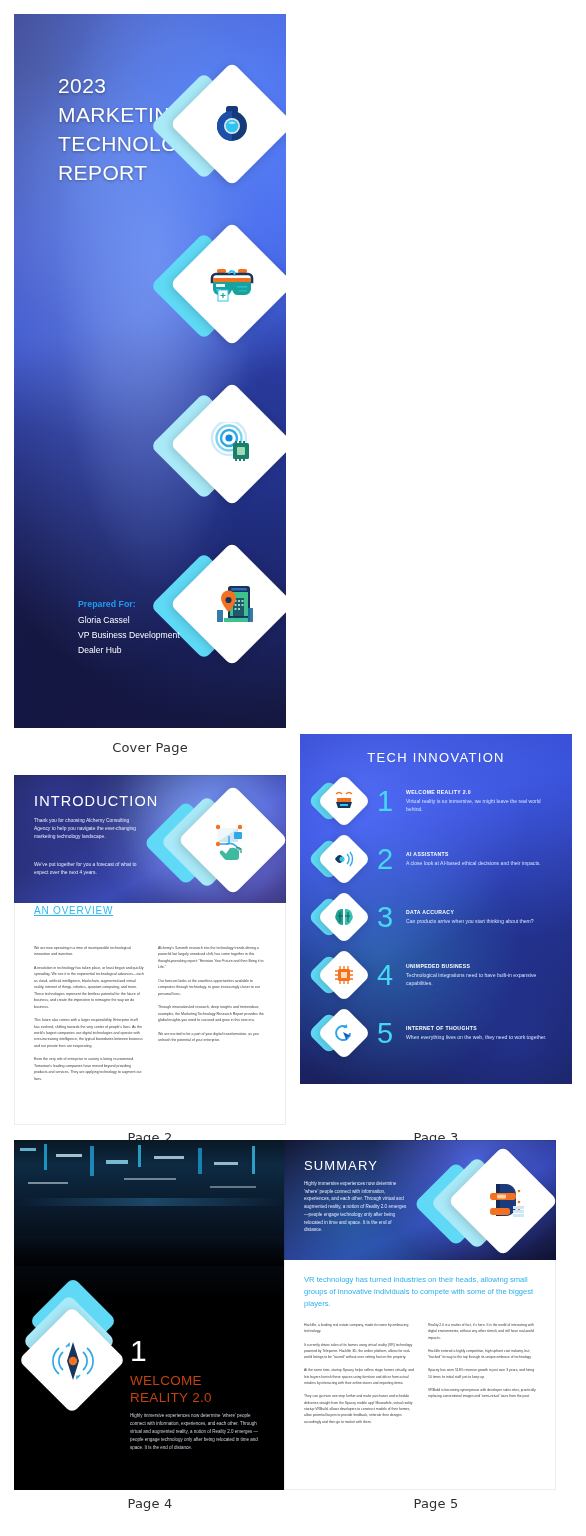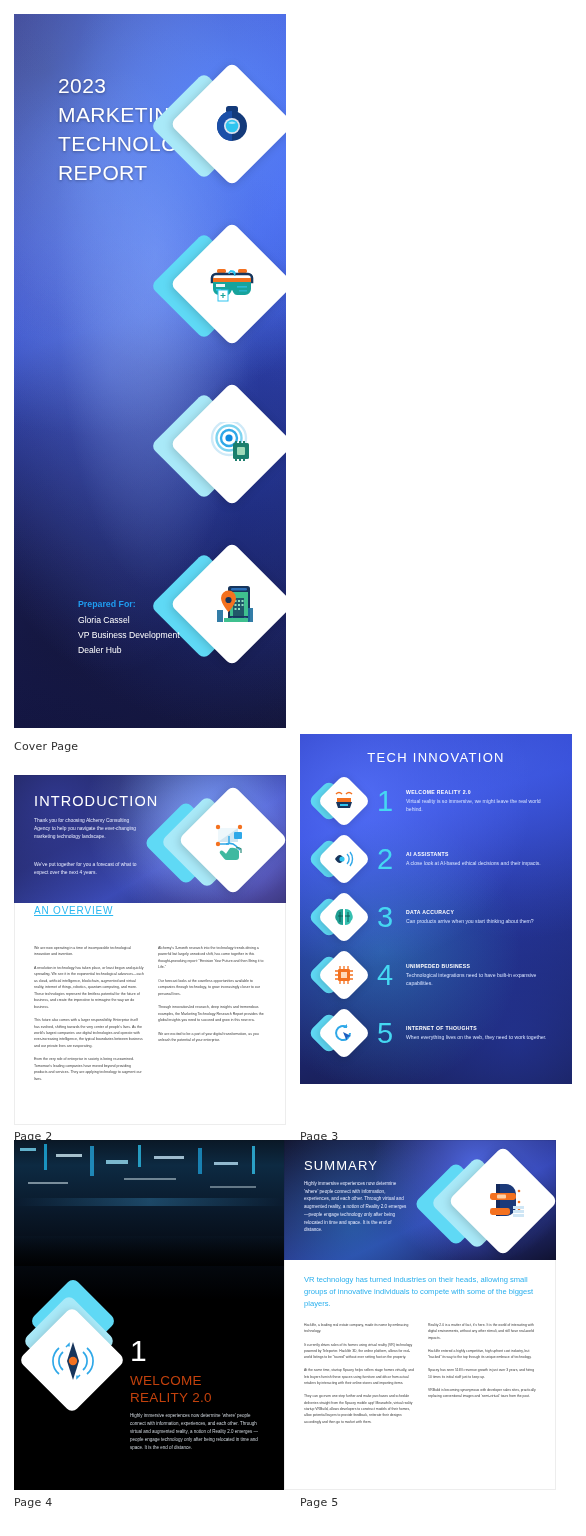--- a/index.html
+++ b/index.html
@@ -7,22 +7,22 @@
     width: 586px; height: 1536px;
     background: #ffffff;
     font-family: "Liberation Sans", sans-serif;
     overflow: hidden;
   }
   .sheet { position: relative; width: 586px; height: 1184px; background: #fff; }
 
   
   .page { position: absolute; overflow: hidden; background: #0d1030; }
   .caption {
-    position: absolute; text-align: left;
-    font-size: 11px; color: #2f2f2f; letter-spacing: .2px;
+    position: absolute; text-align: center;
+    font-size: 13px; color: #2f2f2f; letter-spacing: .2px;
     font-family: "DejaVu Sans", sans-serif;
   }
   #coverPage { left: 14px; top: 14px; width: 272px; height: 714px; }
   .cover-bg {
     position: absolute; inset: 0;
     background:
       radial-gradient(circle at 78% 12%, rgba(80,130,255,.85) 0%, rgba(80,130,255,0) 42%),
       radial-gradient(circle at 30% 22%, rgba(120,160,255,.55) 0%, rgba(60,80,200,0) 45%),
       radial-gradient(ellipse at 52% 34%, rgba(150,180,255,.45) 0%, rgba(40,60,170,0) 50%),
       radial-gradient(circle at 12% 8%, rgba(35,25,70,.95) 0%, rgba(35,25,70,0) 38%),

